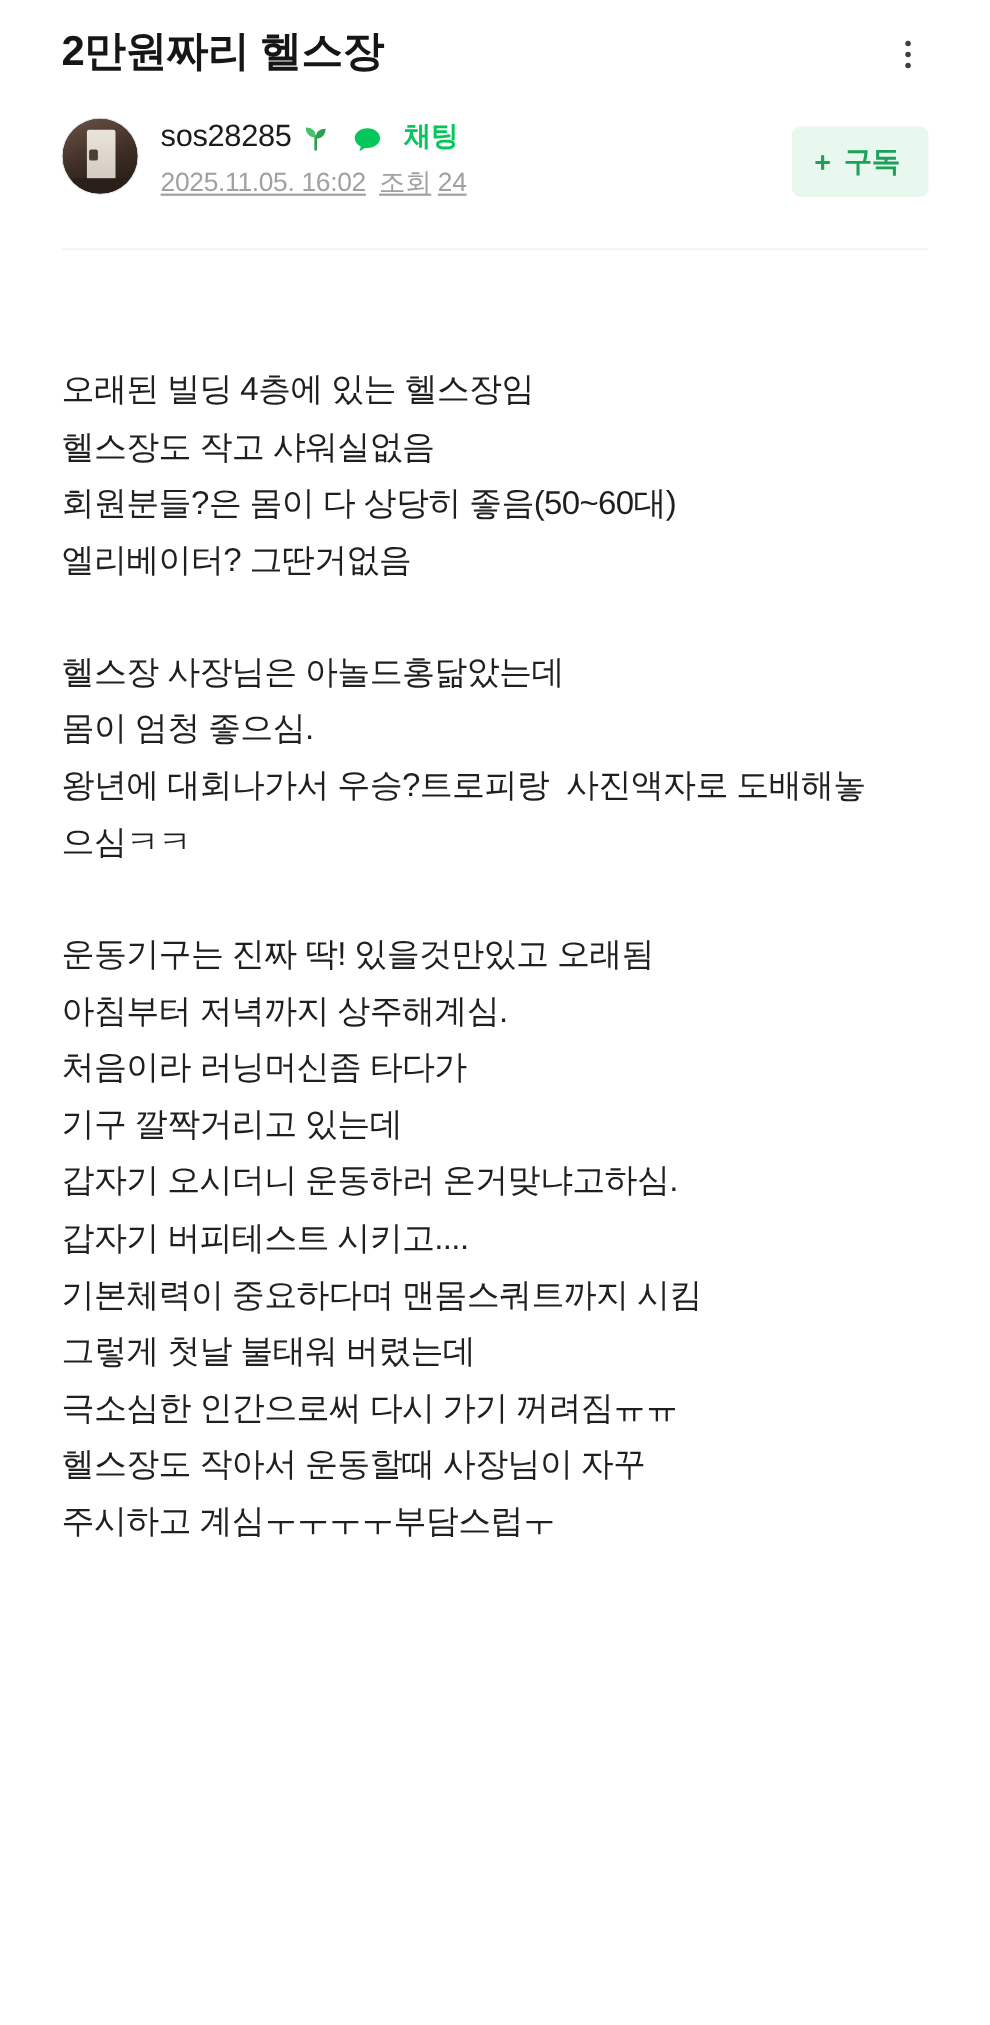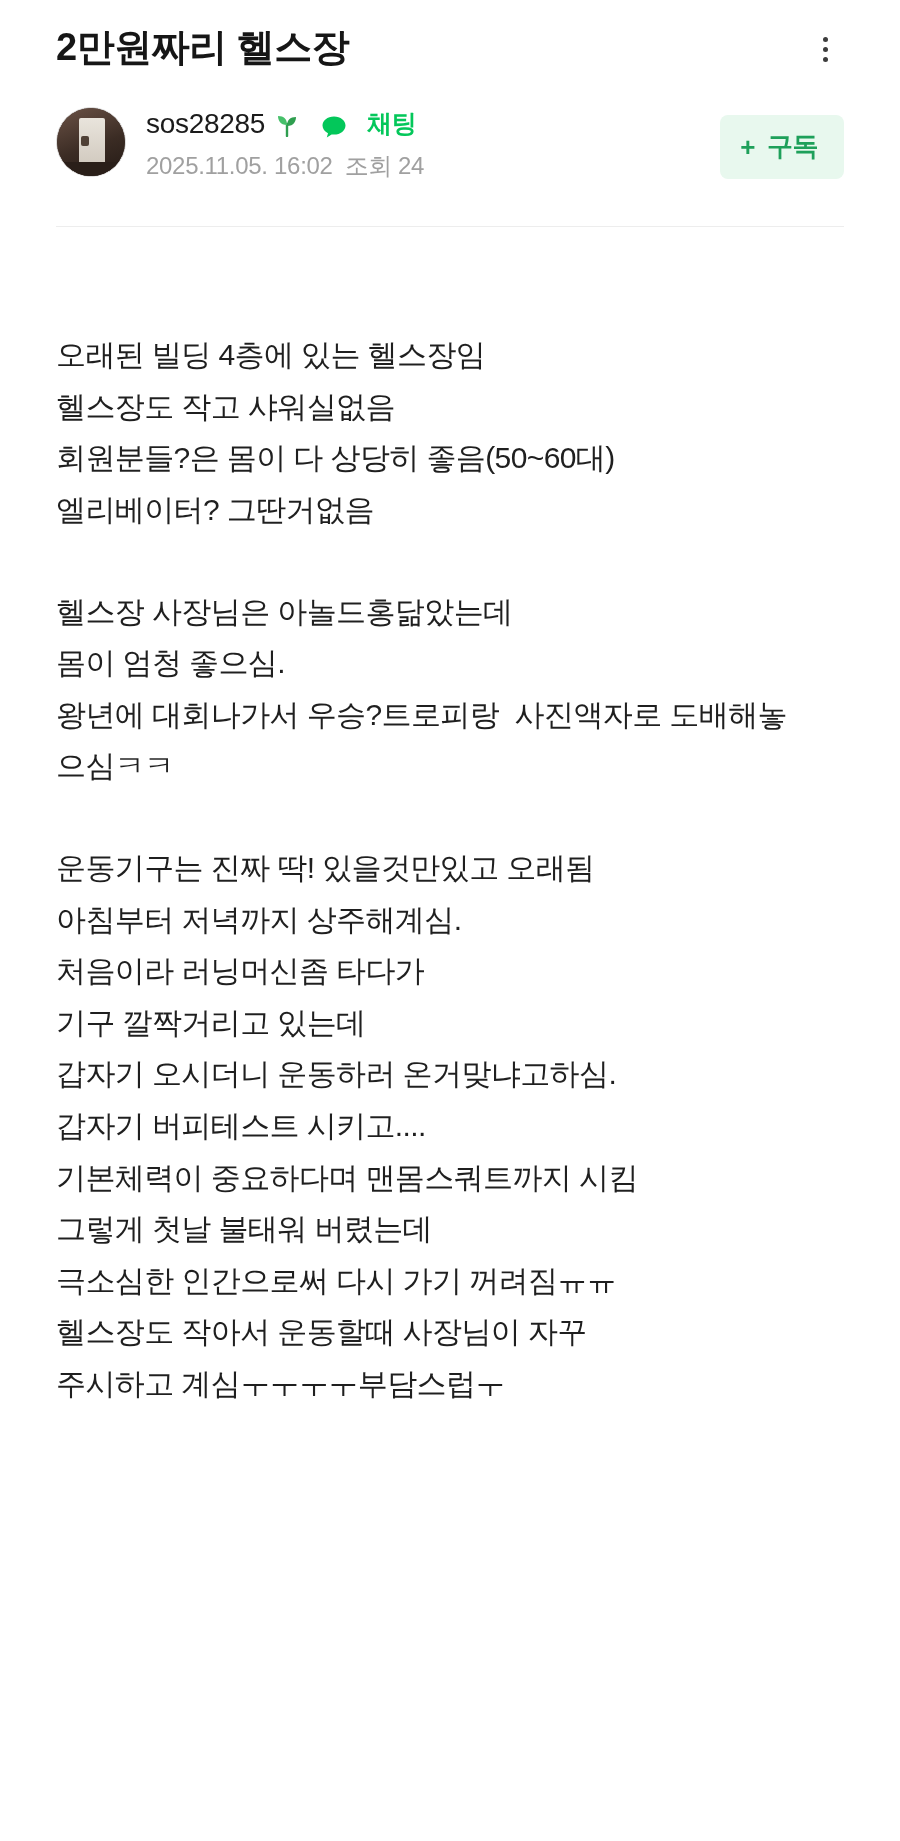--- a/index.html
+++ b/index.html
@@ -150,20 +150,21 @@
     font-weight: bold;
     color: #03c75a;
     letter-spacing: -0.3px;
   }
   .author-line-2 {
     margin-top: 10px;
     font-size: 24px;
     color: #a0a0a0;
     letter-spacing: -0.3px;
     white-space: nowrap;
+    text-decoration: underline;
   }
   .author-line-2 .views-label {
     margin-left: 12px;
   }
   .author-line-2 .views-count {
     margin-left: 6px;
   }
 
   .subscribe-btn {
     flex-shrink: 0;

